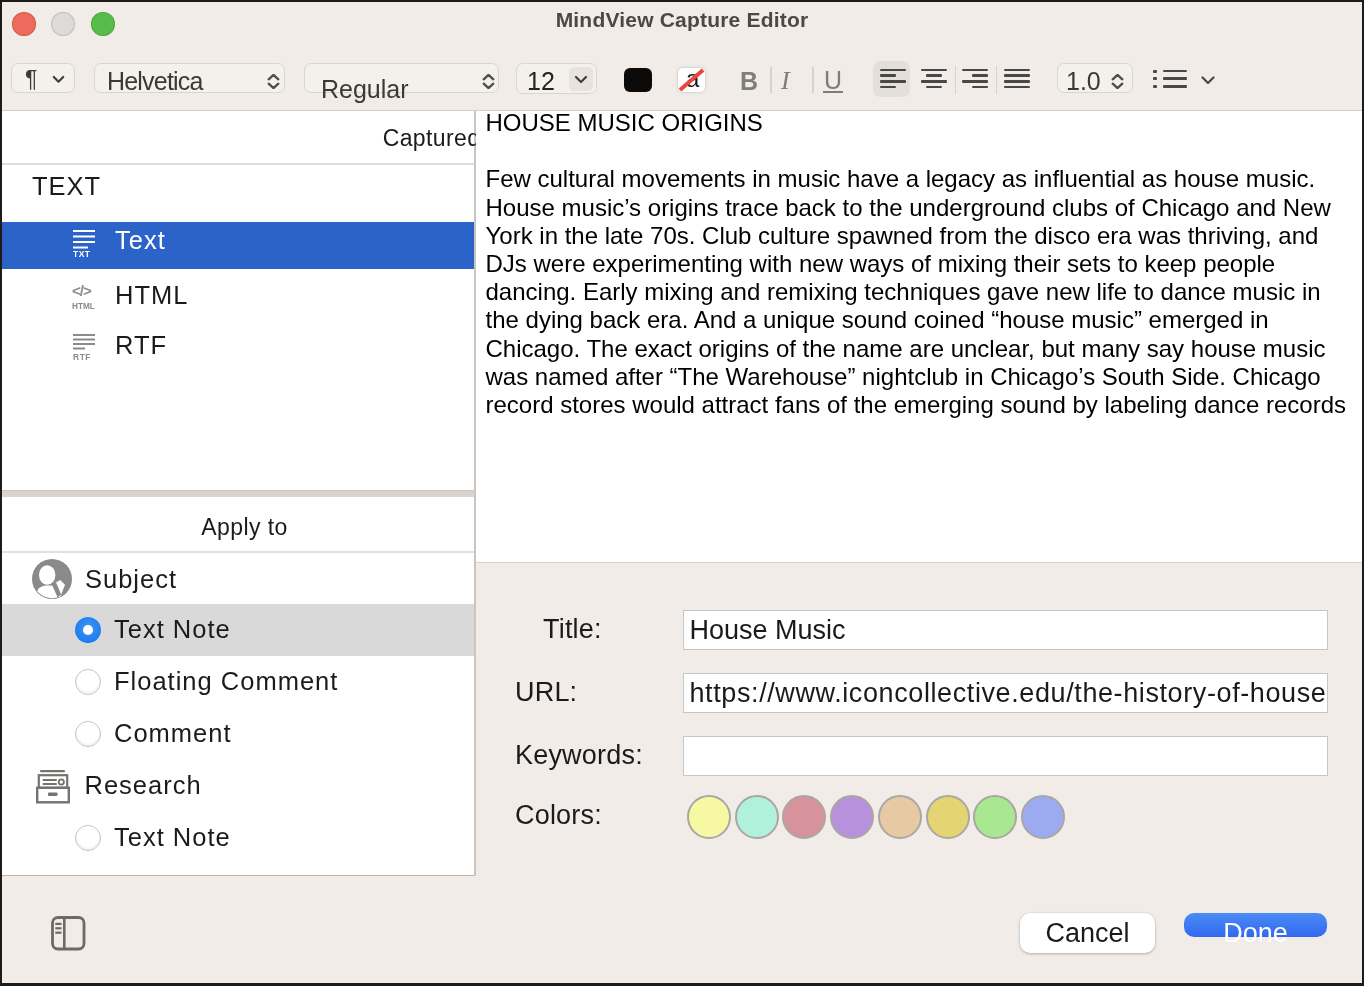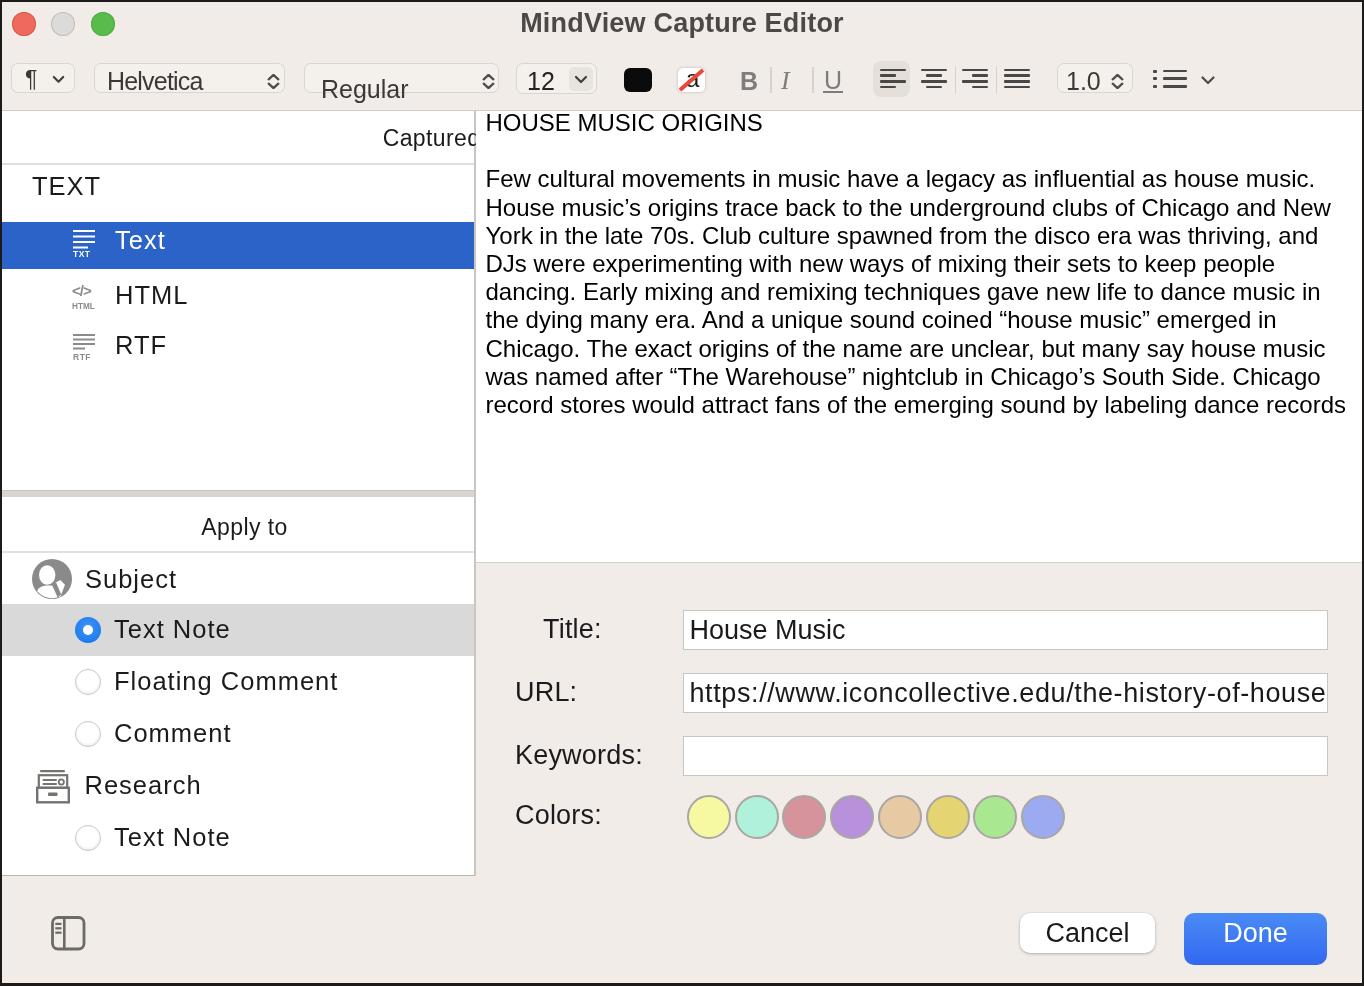--- a/index.html
+++ b/index.html
@@ -22,21 +22,21 @@
 <body>
 
 <div class="abs frame" style="left:0;top:0;width:1364px;height:2px;"></div>
 <div class="abs frame" style="left:0;top:0;width:2px;height:986px;"></div>
 <div class="abs frame" style="left:1362px;top:0;width:2px;height:986px;"></div>
 <div class="abs frame" style="left:0;top:983px;width:1364px;height:3px;"></div>
 
 <div class="abs" style="left:12px;top:12px;width:24px;height:24px;border-radius:50%;background:#ee6a5f;box-shadow:inset 0 0 0 1px rgba(190,70,55,.55);"></div>
 <div class="abs" style="left:51px;top:12px;width:24px;height:24px;border-radius:50%;background:#dcdbda;box-shadow:inset 0 0 0 1px rgba(185,183,181,.8);"></div>
 <div class="abs" style="left:91px;top:12px;width:24px;height:24px;border-radius:50%;background:#58bb4c;box-shadow:inset 0 0 0 1px rgba(70,160,55,.6);"></div>
-<div class="abs" style="left:0;top:8px;width:1364px;text-align:center;font-size:27px;font-weight:bold;letter-spacing:0.2px;color:#4b4845;">MindView Capture Editor</div>
+<div class="abs" style="left:0;top:8px;width:1364px;text-align:center;font-size:21px;font-weight:bold;letter-spacing:0.2px;color:#4b4845;">MindView Capture Editor</div>
 
 <div class="abs tbtn" style="left:11px;top:63px;width:64px;height:30px;">
   <span style="position:absolute;left:13px;top:2px;font-size:23px;color:#39383596;color:#3a3936;">¶</span>
   <svg class="abs" style="left:40px;top:11px;" width="13" height="9" viewBox="0 0 13 9">
       <path d="M1.8 2 L6.5 6.7 L11.2 2" fill="none" stroke="#403f3d" stroke-width="2.2" stroke-linecap="round" stroke-linejoin="round"></path>
     </svg>
 </div>
 <div class="abs tbtn" style="left:94px;top:63px;width:191px;height:30px;padding-left:16px;">
   <span class="ddtext" style="position:absolute;left:12px;top:2.5px;letter-spacing:-0.8px;">Helvetica</span>
   <svg class="abs" style="left:172px;top:9.5px;" width="13" height="15" viewBox="0 0 13 15">
@@ -203,21 +203,21 @@
 
 <div class="abs" style="left:476px;top:111px;width:886px;height:451px;background:#fff;"></div>
 <div class="abs" style="left:485.5px;top:108.9px;font-size:24px;line-height:28.2px;color:#000;white-space:nowrap;">
 <div>HOUSE MUSIC ORIGINS</div>
 <div>&nbsp;</div>
 <div>Few cultural movements in music have a legacy as influential as house music.</div>
 <div>House music’s origins trace back to the underground clubs of Chicago and New</div>
 <div>York in the late 70s. Club culture spawned from the disco era was thriving, and</div>
 <div>DJs were experimenting with new ways of mixing their sets to keep people</div>
 <div>dancing. Early mixing and remixing techniques gave new life to dance music in</div>
-<div>the dying many era. And a unique sound coined “house music” emerged in</div>
+<div>the dying back era. And a unique sound coined “house music” emerged in</div>
 <div>Chicago. The exact origins of the name are unclear, but many say house music</div>
 <div>was named after “The Warehouse” nightclub in Chicago’s South Side. Chicago</div>
 <div>record stores would attract fans of the emerging sound by labeling dance records</div>
 </div>
 
 <div class="abs" style="left:476px;top:562px;width:886px;height:421px;background:#f1ece7;border-top:1.5px solid #d5d1cd;"></div>
 
 <div class="abs formlbl" style="left:515px;top:616px;margin-left:28px;">Title:</div>
 <div class="forminput" style="top:610px;">House Music</div>
 <div class="abs formlbl" style="left:515px;top:679px;">URL:</div>
@@ -235,13 +235,13 @@
 <div class="ccircle" style="left:1020.9px;background:#9cabf1;"></div>
 
 <svg class="abs" style="left:51px;top:916px;" width="35" height="35" viewBox="0 0 35 35">
   <rect x="1.5" y="1.5" width="31.5" height="31.5" rx="5.5" fill="none" stroke="#6d6a66" stroke-width="2.8"></rect>
   <line x1="13.3" y1="1.5" x2="13.3" y2="33" stroke="#6d6a66" stroke-width="2.6"></line>
   <rect x="4.3" y="6.8" width="6.2" height="2.2" fill="#6d6a66"></rect>
   <rect x="4.3" y="11.2" width="6.2" height="2.2" fill="#6d6a66"></rect>
   <rect x="4.3" y="15.6" width="6.2" height="2.2" fill="#6d6a66"></rect>
 </svg>
 <div class="abs" style="left:1020px;top:913px;width:135px;height:40px;border-radius:10px;background:#fff;box-shadow:0 1px 3px rgba(0,0,0,0.25), 0 0 0 0.5px rgba(0,0,0,0.05);text-align:center;font-size:27px;color:#1a1a1a;line-height:40px;">Cancel</div>
-<div class="abs" style="left:1184px;top:913px;width:143px;height:52px;border-radius:10px;background:linear-gradient(180deg,#4a8bf5,#3268f0);text-align:center;font-size:27px;font-weight:500;color:#fff;line-height:40px;">Done</div>
+<div class="abs" style="left:1184px;top:913px;width:143px;height:24px;border-radius:10px;background:linear-gradient(180deg,#4a8bf5,#3268f0);text-align:center;font-size:27px;font-weight:500;color:#fff;line-height:40px;">Done</div>
 
 </body></html>

